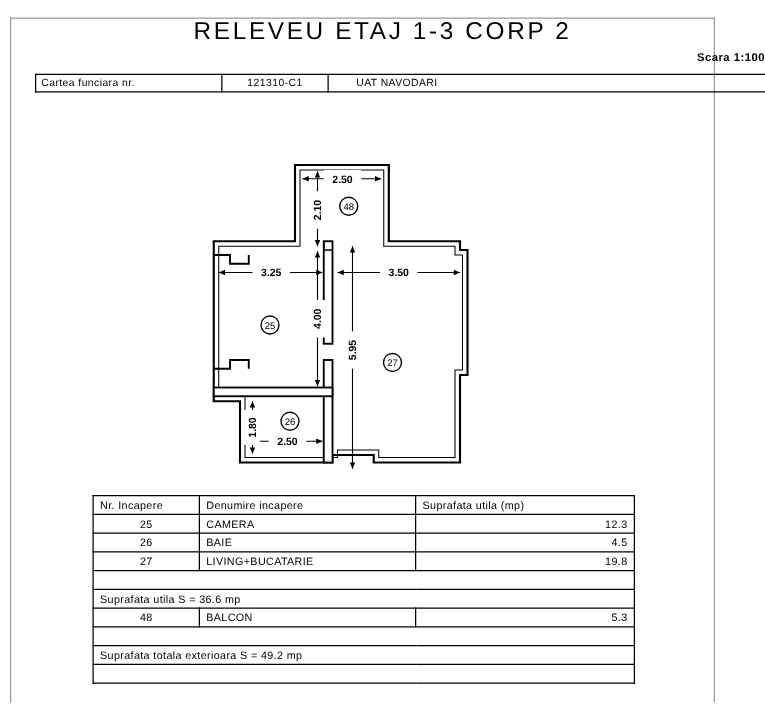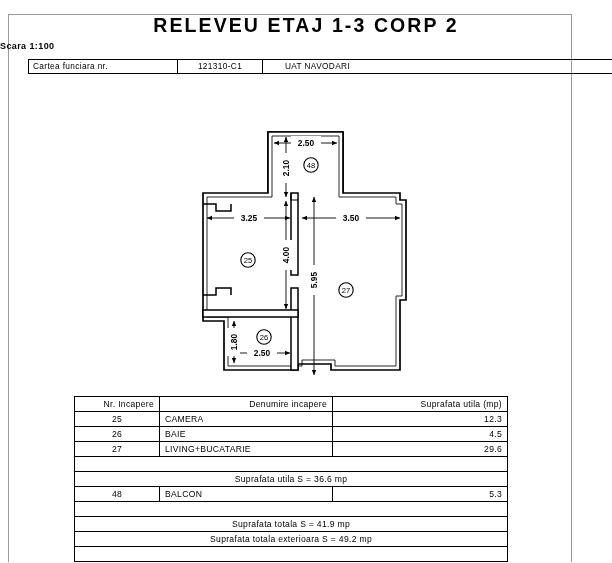--- a/index.html
+++ b/index.html
@@ -12,61 +12,61 @@
   
   #page-frame{
     position:absolute;left:8px;top:14px;width:564px;height:548px;
     border-left:1.2px solid #9a9a9a;border-top:1.2px solid #9a9a9a;
     border-right:1.2px solid #9a9a9a;
     box-sizing:border-box;
   }
   
   #doc-title{
     position:absolute;left:0;top:14px;width:612px;text-align:center;
-    font-size:19.5px;letter-spacing:2.1px;font-weight:700;
+    font-size:19.5px;letter-spacing:2.1px;font-weight:400;
     white-space:nowrap;
   }
   #doc-subtitle{
-    position:absolute;left:0;top:41px;width:612px;text-align:left;
+    position:absolute;left:0;top:41px;width:612px;text-align:right;
     font-size:9px;letter-spacing:.4px;font-weight:700;
   }
   
   #cadastral-table{
     position:absolute;left:28px;top:59px;width:556px;
     border-collapse:collapse;table-layout:fixed;
   }
   #cadastral-table td{
     border:1.1px solid #000;font-size:8.3px;letter-spacing:.35px;
     padding:1px 4px;height:11px;line-height:11px;white-space:nowrap;
     overflow:hidden;
   }
   .c-col1{width:140px;}
   .c-col2{width:76px;text-align:center;}
   .c-col3{width:340px;}
   .ctr{text-align:center;}
   .nb-top{border-top:none !important;}
   .nb-bot{border-bottom:none !important;}
   
-  #floor-plan{position:absolute;left:186px;top:125px;width:252px;height:252px;}
+  #floor-plan{position:absolute;left:154px;top:125px;width:252px;height:252px;}
   
   #rooms-table{
     position:absolute;left:74px;top:396px;width:400px;
     border-collapse:collapse;table-layout:fixed;
   }
   #rooms-table td,#rooms-table th{
     border:1.1px solid #000;font-size:8.6px;letter-spacing:.3px;
     padding:1px 5px;height:12px;line-height:12px;font-weight:400;
     white-space:nowrap;overflow:hidden;
   }
   .r-col1{width:74px;text-align:center;}
   .r-col2{width:162px;text-align:left;}
   .r-col3{width:164px;text-align:right;}
-  .rh{text-align:right;}
+  .rh{text-align:left;}
   .spacer-row td{height:9px;}
-  .sum-row td{text-align:center;}
+  .sum-row td{}
 </style>
 </head>
 <body>
 
 <div id="page-frame"></div>
 
 <div id="doc-title">RELEVEU ETAJ 1-3 CORP 2</div>
 <div id="doc-subtitle">Scara 1:100</div>
 
 <table id="cadastral-table">
@@ -198,39 +198,36 @@
     <td class="r-col3">12.3</td>
   </tr>
   <tr>
     <td class="r-col1">26</td>
     <td class="r-col2">BAIE</td>
     <td class="r-col3">4.5</td>
   </tr>
   <tr>
     <td class="r-col1">27</td>
     <td class="r-col2">LIVING+BUCATARIE</td>
-    <td class="r-col3">29.6</td>
+    <td class="r-col3">19.8</td>
   </tr>
   <tr class="spacer-row">
     <td colspan="3">&nbsp;</td>
   </tr>
   <tr class="sum-row">
     <td colspan="3">Suprafata utila S = 36.6 mp</td>
   </tr>
   <tr>
     <td class="r-col1">48</td>
     <td class="r-col2">BALCON</td>
     <td class="r-col3">5.3</td>
   </tr>
   <tr class="spacer-row">
     <td colspan="3">&nbsp;</td>
   </tr>
   <tr class="sum-row">
-    <td colspan="3">Suprafata totala S = 41.9 mp</td>
-  </tr>
-  <tr class="sum-row">
     <td colspan="3">Suprafata totala exterioara S = 49.2 mp</td>
   </tr>
   <tr class="spacer-row">
     <td colspan="3">&nbsp;</td>
   </tr>
 </tbody>
   </table>
 
 </body></html>

